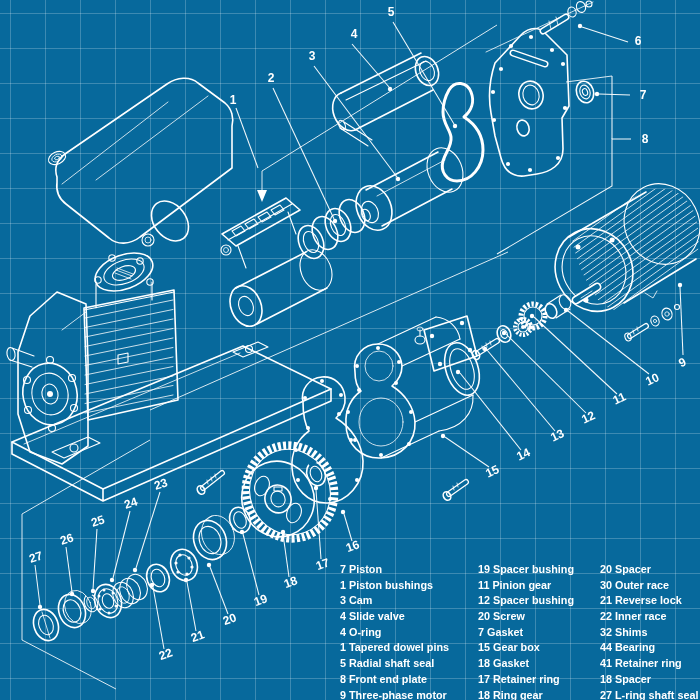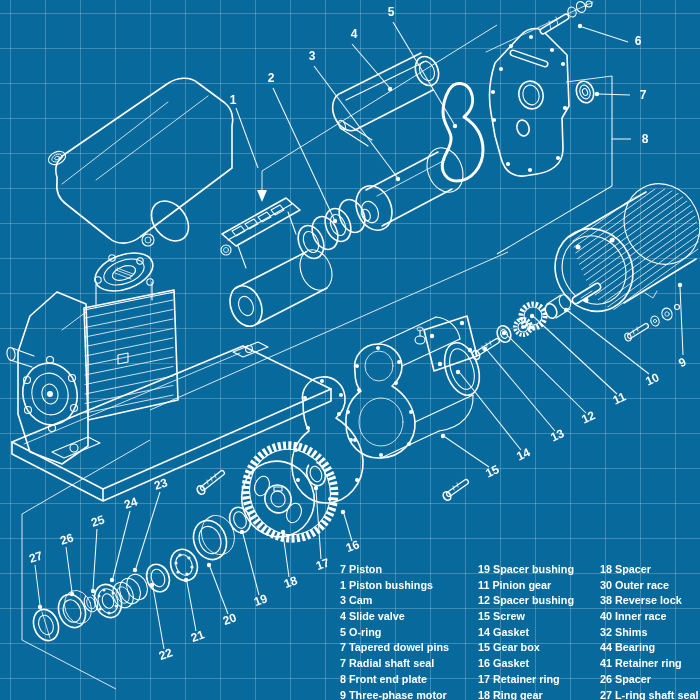--- a/index.html
+++ b/index.html
@@ -470,42 +470,42 @@
         <text x="37" y="561" text-anchor="middle" class="callout" transform="rotate(-18 37 561)">27</text>
       </g>
 </svg>
 
 <div>
   <div class="lcol" style="left:340px">
         <div class="lrow">7 Piston</div>
         <div class="lrow">1 Piston bushings</div>
         <div class="lrow">3 Cam</div>
         <div class="lrow">4 Slide valve</div>
-        <div class="lrow">5 O-ring</div>
-        <div class="lrow">7 Tapered dowel pins</div>
-        <div class="lrow">7 Radial shaft seal</div>
+        <div class="lrow">4 O-ring</div>
+        <div class="lrow">1 Tapered dowel pins</div>
+        <div class="lrow">5 Radial shaft seal</div>
         <div class="lrow">8 Front end plate</div>
         <div class="lrow">9 Three-phase motor</div>
       </div>
   <div class="lcol" style="left:478px">
         <div class="lrow">19 Spacer bushing</div>
         <div class="lrow">11 Pinion gear</div>
         <div class="lrow">12 Spacer bushing</div>
-        <div class="lrow">15 Screw</div>
-        <div class="lrow">14 Gasket</div>
+        <div class="lrow">20 Screw</div>
+        <div class="lrow">7 Gasket</div>
         <div class="lrow">15 Gear box</div>
-        <div class="lrow">16 Gasket</div>
+        <div class="lrow">18 Gasket</div>
         <div class="lrow">17 Retainer ring</div>
         <div class="lrow">18 Ring gear</div>
       </div>
   <div class="lcol" style="left:600px">
-        <div class="lrow">18 Spacer</div>
+        <div class="lrow">20 Spacer</div>
         <div class="lrow">30 Outer race</div>
-        <div class="lrow">38 Reverse lock</div>
-        <div class="lrow">40 Inner race</div>
+        <div class="lrow">21 Reverse lock</div>
+        <div class="lrow">22 Inner race</div>
         <div class="lrow">32 Shims</div>
         <div class="lrow">44 Bearing</div>
         <div class="lrow">41 Retainer ring</div>
-        <div class="lrow">26 Spacer</div>
+        <div class="lrow">18 Spacer</div>
         <div class="lrow">27 L-ring shaft seal</div>
       </div>
 </div>
 </div>
 
 </body></html>

